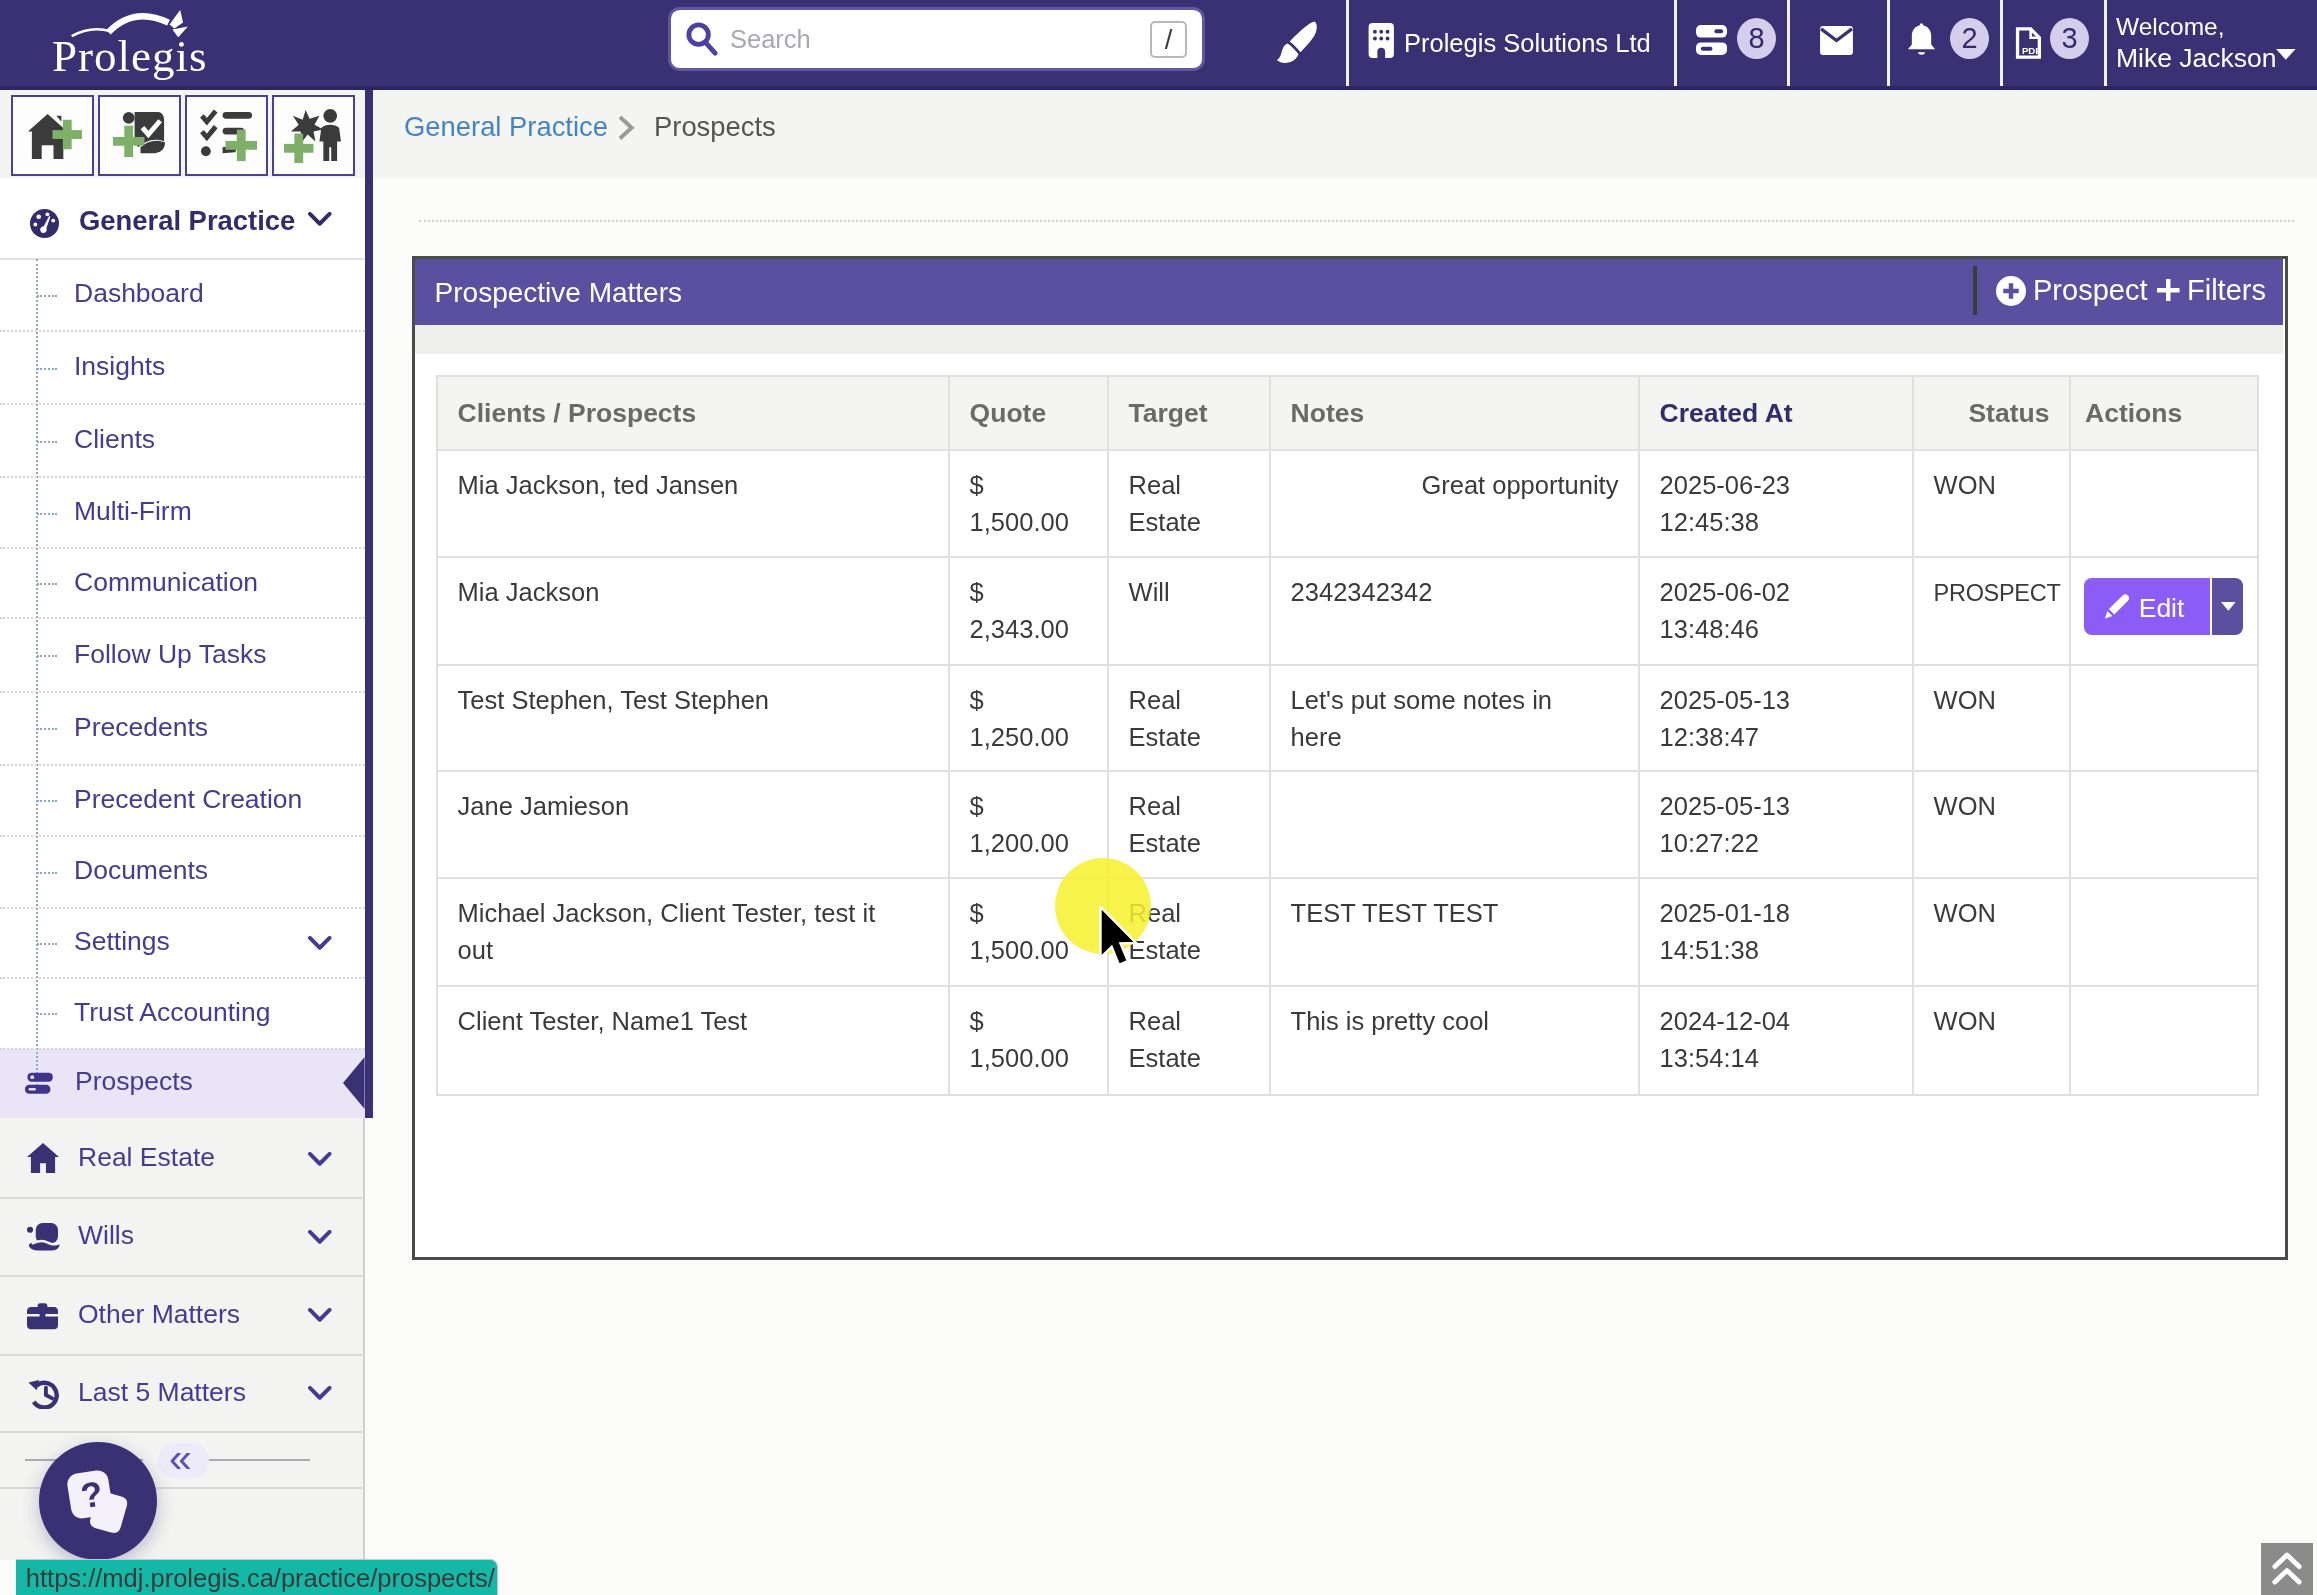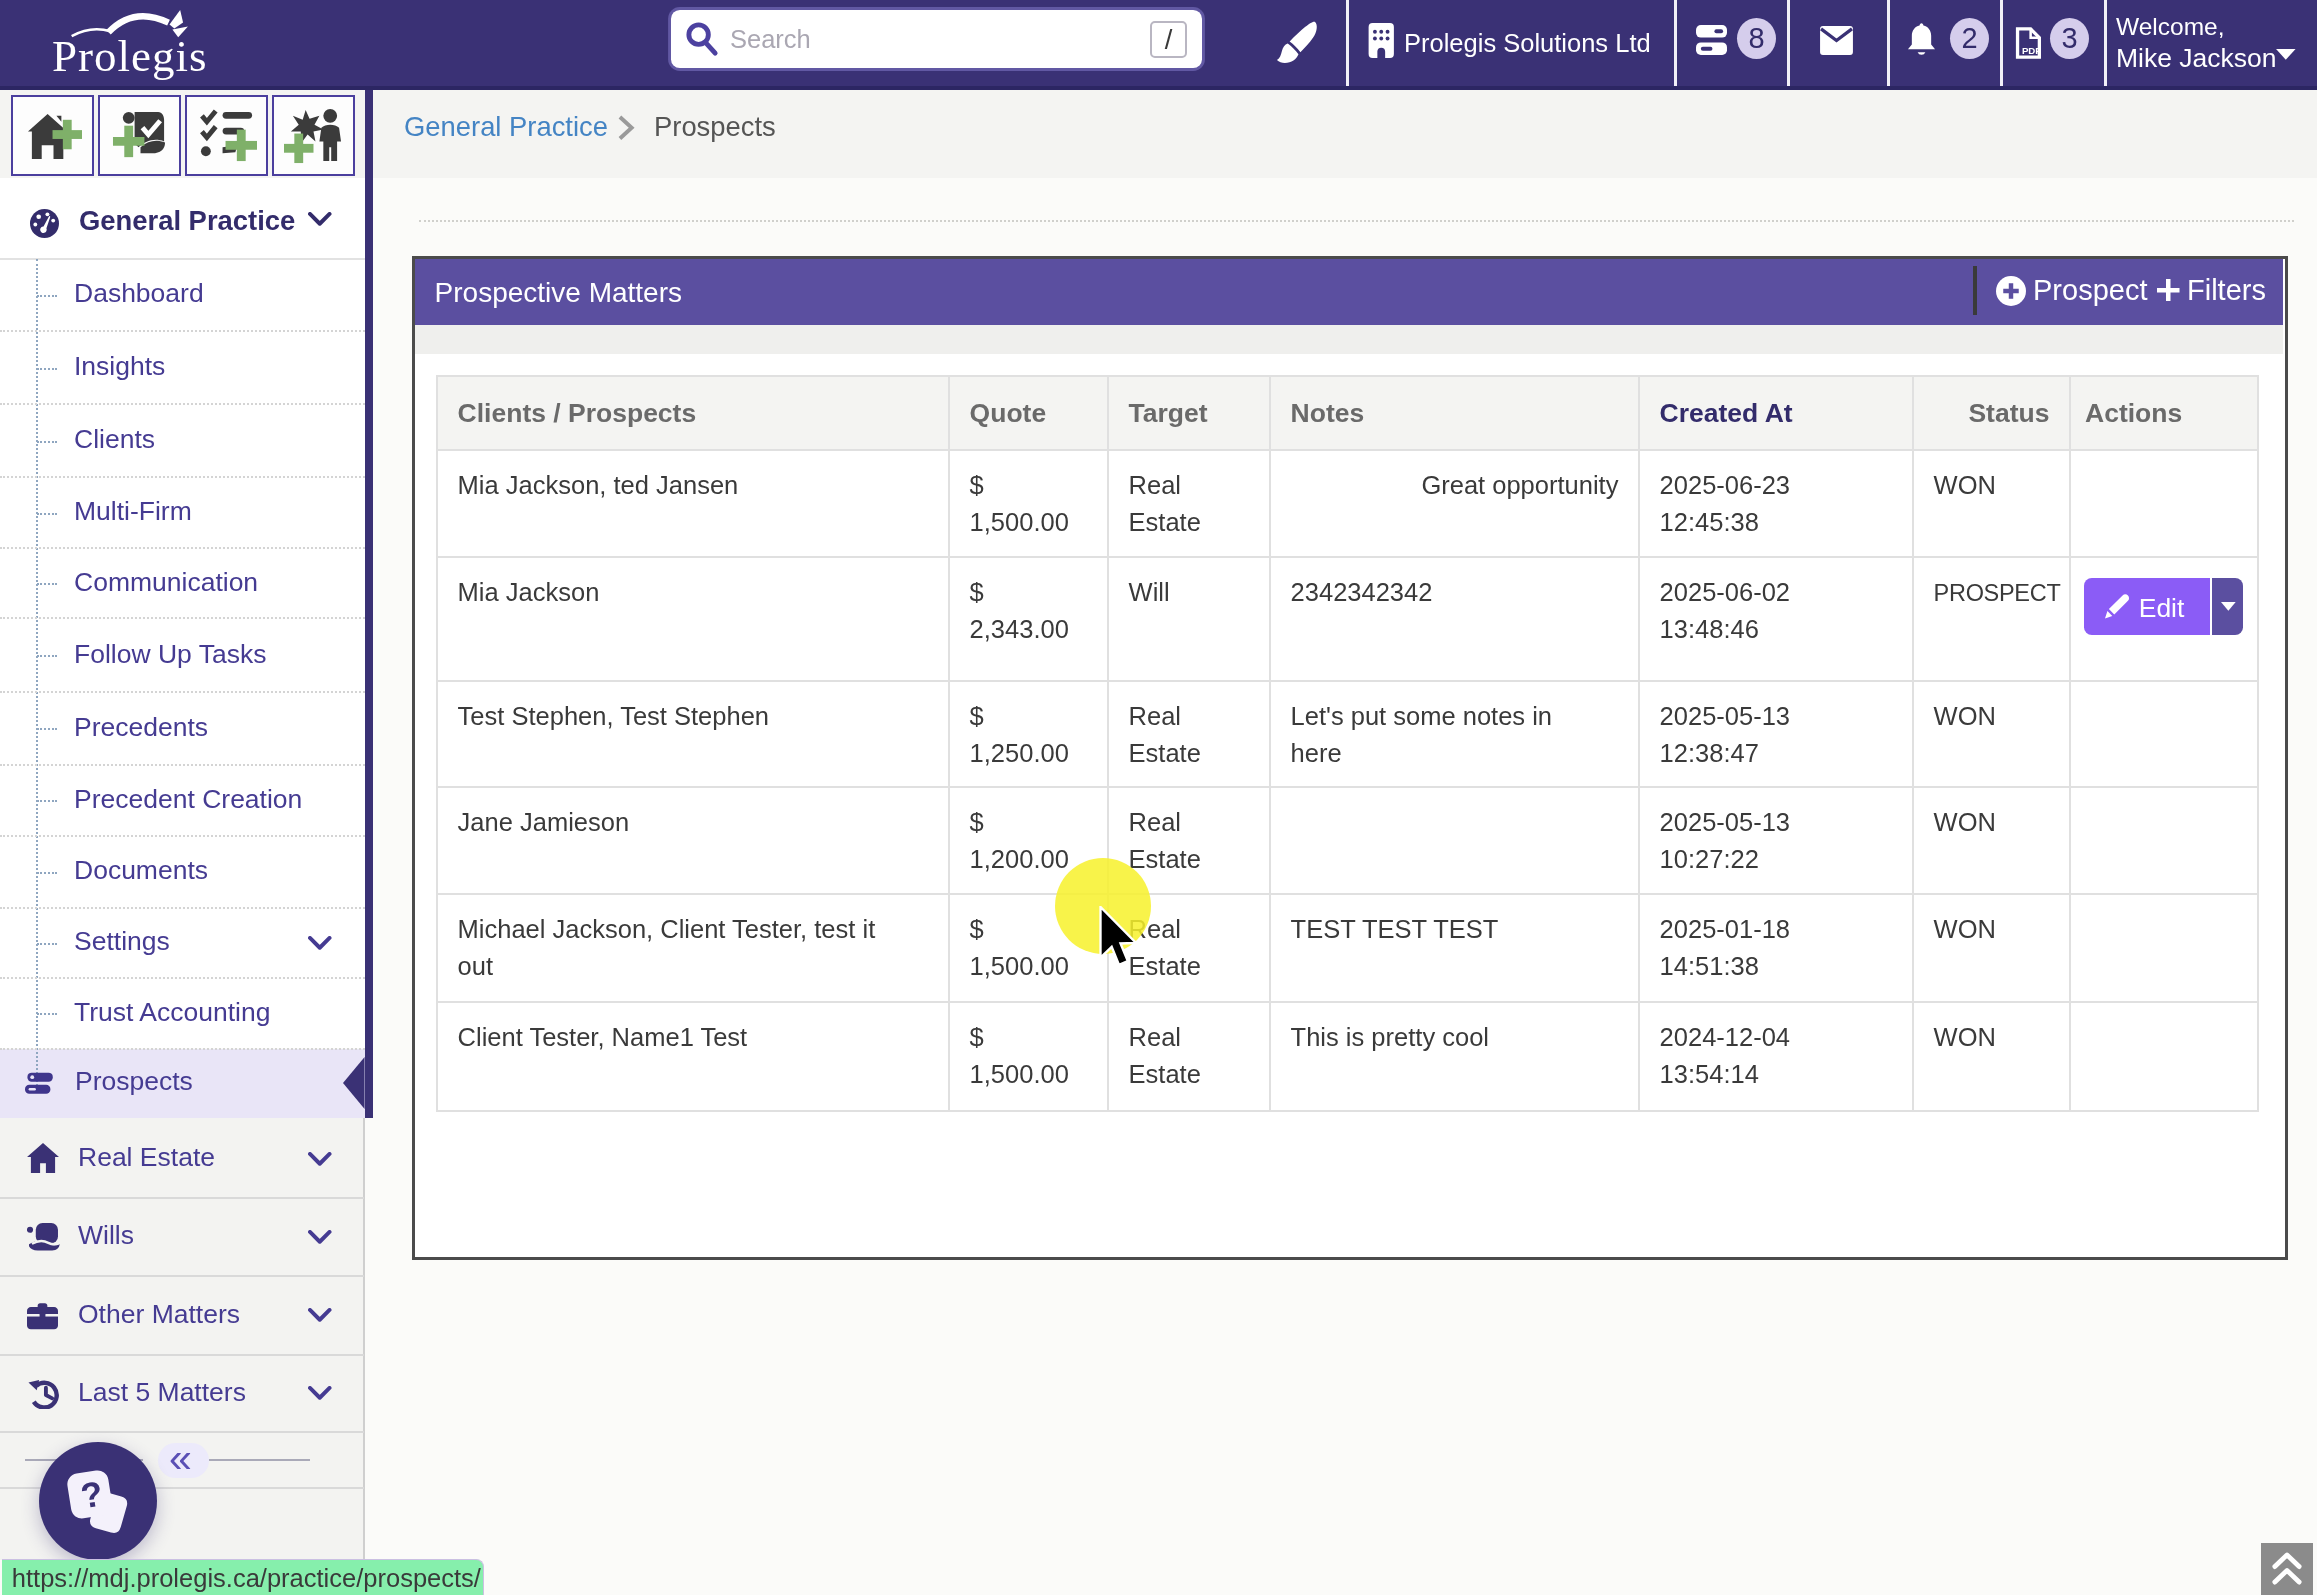--- a/index.html
+++ b/index.html
@@ -295,21 +295,21 @@
         </tr>
         <tr style="height:107px;">
           <td style="border:2px solid #e0e0e0;vertical-align:top;padding:15.7px 19.6px 0;line-height:37px;">Mia Jackson, ted Jansen</td>
           <td style="border:2px solid #e0e0e0;vertical-align:top;padding:15.7px 19.6px 0;line-height:37px;">$<br>1,500.00</td>
           <td style="border:2px solid #e0e0e0;vertical-align:top;padding:15.7px 19.6px 0;line-height:37px;">Real<br>Estate</td>
           <td style="border:2px solid #e0e0e0;vertical-align:top;padding:15.7px 19.6px 0;line-height:37px;text-align:right;">Great opportunity</td>
           <td style="border:2px solid #e0e0e0;vertical-align:top;padding:15.7px 19.6px 0;line-height:37px;">2025-06-23<br>12:45:38</td>
           <td style="border:2px solid #e0e0e0;vertical-align:top;padding:15.7px 19.6px 0;line-height:37px;">WON</td>
           <td style="border:2px solid #e0e0e0;vertical-align:top;padding:15.7px 19.6px 0;line-height:37px;"></td>
         </tr>
-        <tr style="height:124px;">
+        <tr style="height:108px;">
           <td style="border:2px solid #e0e0e0;vertical-align:top;padding:15.7px 19.6px 0;line-height:37px;">Mia Jackson</td>
           <td style="border:2px solid #e0e0e0;vertical-align:top;padding:15.7px 19.6px 0;line-height:37px;">$<br>2,343.00</td>
           <td style="border:2px solid #e0e0e0;vertical-align:top;padding:15.7px 19.6px 0;line-height:37px;">Will</td>
           <td style="border:2px solid #e0e0e0;vertical-align:top;padding:15.7px 19.6px 0;line-height:37px;">2342342342</td>
           <td style="border:2px solid #e0e0e0;vertical-align:top;padding:15.7px 19.6px 0;line-height:37px;">2025-06-02<br>13:48:46</td>
           <td style="border:2px solid #e0e0e0;vertical-align:top;padding:15.7px 19.6px 0;line-height:37px;"><span style="font-size:23.5px;letter-spacing:-0.3px">PROSPECT</span></td>
           <td style="border:2px solid #e0e0e0;vertical-align:top;padding:15.7px 19.6px 0;line-height:37px;">
             <div style="position:relative;width:160px;height:57px;margin-left:-6.9px;margin-top:3.9px;">
               <div style="position:absolute;left:0;top:0;width:126px;height:57px;background:#8b5cf6;border-radius:7.8px 0 0 7.8px;color:#fff;">
                 <svg style="position:absolute;left:20.6px;top:14.7px;" width="27.4" height="27.4" viewBox="0 0 28 28">
@@ -369,21 +369,21 @@
 <svg class="abs" style="left:65px;top:1468px;" width="63" height="67" viewBox="0 0 64 68">
   <g transform="rotate(16 44 46)">
       <path d="M28 26 L52 26 Q60 26 60 34 L60 56 Q60 64 52 64 L36 64 Q28 64 28 56 Z" fill="#f4f1fb"></path>
     </g>
   <g transform="rotate(-9 24 26)">
       <rect x="4" y="4" width="42" height="46" rx="11" fill="#f4f1fb"></rect>
   <text x="16" y="40" font-size="36" font-weight="bold" fill="#3a3175" font-family="Liberation Sans">?</text>
     </g>
 </svg>
 
-<div class="abs" style="left:2px;top:1559px;width:482px;height:36px;background:#86efac;border:1px solid #cbc0e2;border-left:0;border-bottom:0;border-radius:0 7.8px 0 0;z-index:5;">
+<div class="abs" style="left:16px;top:1559px;width:482px;height:36px;background:#14b8a6;border:1px solid #cbc0e2;border-left:0;border-bottom:0;border-radius:0 7.8px 0 0;z-index:5;">
   <div class="abs" style="left:9.8px;top:3.9px;color:#3a3a3a;font-size:25.5px;">https://mdj.prolegis.ca/practice/prospects/</div>
 </div>
 
 <div class="abs" style="left:2261px;top:1543px;width:52px;height:53px;background:#8b8b8b;"></div>
 <svg class="abs" style="left:2271px;top:1551px;" width="32" height="37" viewBox="0 0 33 38">
   <path d="M4 16 L16.5 4 L29 16" fill="none" stroke="#fff" stroke-width="5" stroke-linecap="round" stroke-linejoin="round"></path>
   <path d="M4 32 L16.5 20 L29 32" fill="none" stroke="#fff" stroke-width="5" stroke-linecap="round" stroke-linejoin="round"></path>
 </svg>
 
 <div class="abs" style="left:1055px;top:858px;width:96px;height:96px;border-radius:50%;background:rgba(247,241,42,.85);"></div>

